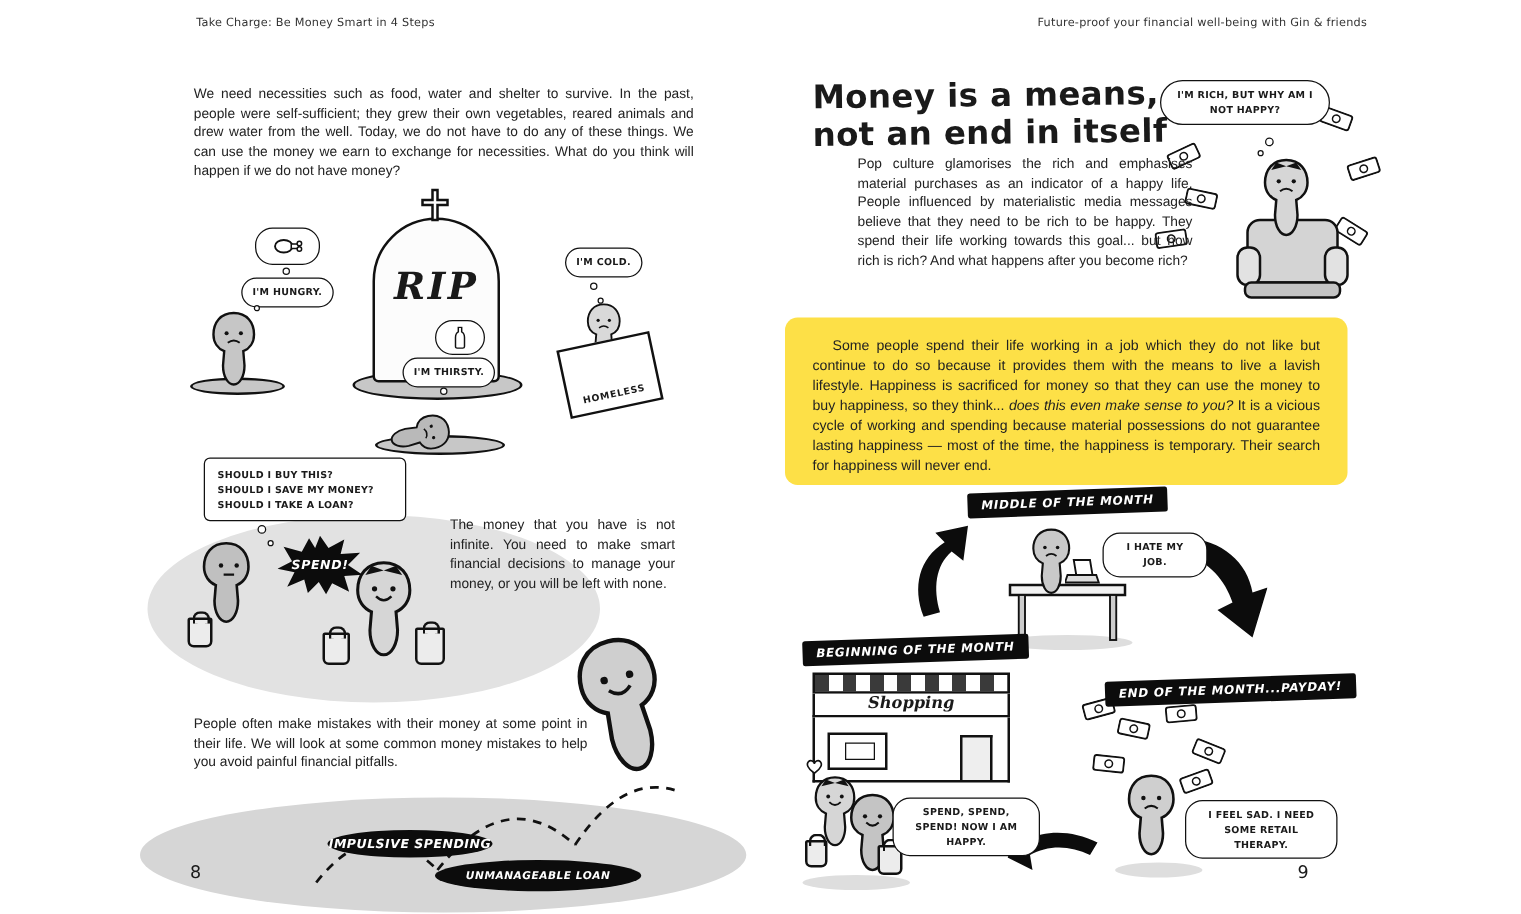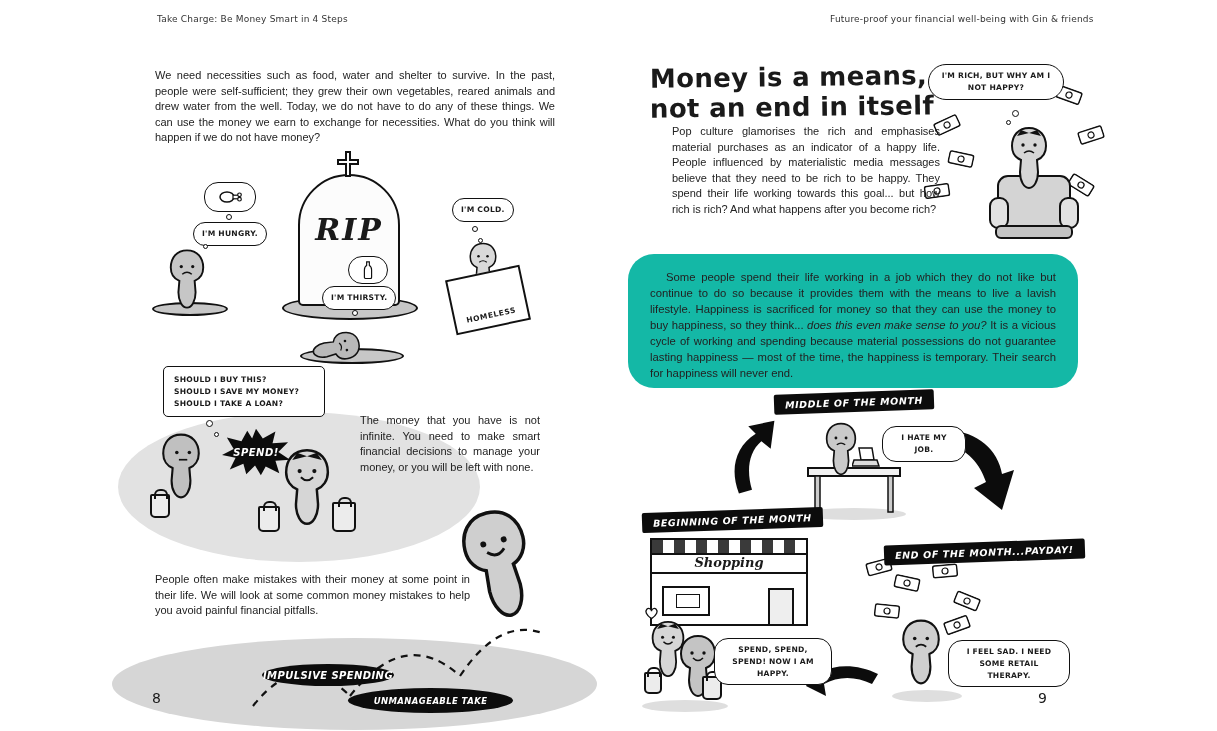--- a/index.html
+++ b/index.html
@@ -15,21 +15,21 @@
   .tb.left{text-align:left}
   .dot{position:absolute;background:#fff;border:1.4px solid #111;border-radius:50%;z-index:7}
   .ribbon{position:absolute;background:#0c0c0c;color:#fff;font:italic bold 9.5px "DejaVu Sans",sans-serif;
           letter-spacing:.6px;padding:5px 11px 4px;border-radius:2px;z-index:8;white-space:nowrap;transform:rotate(-2deg)}
   .pit{position:absolute;background:#0c0c0c;color:#fff;border-radius:50%;display:flex;align-items:center;
        justify-content:center;font:italic bold 8px "DejaVu Sans",sans-serif;letter-spacing:.4px;text-align:center;
        z-index:8;white-space:nowrap}
   .blob{position:absolute;background:#e2e2e2;border-radius:50%;z-index:1}
   .shadow{position:absolute;background:#dedede;border-radius:50%;z-index:2}
   .pagenum{position:absolute;font:14px "DejaVu Sans",sans-serif;z-index:6}
-  .panel{position:absolute;background:#14b8a6;border-radius:26px;z-index:2}
+  .panel{position:absolute;background:#fde047;border-radius:10px;z-index:2}
   .panel p{padding:15px 22px;font-size:11.3px;line-height:1.42;text-align:justify;text-indent:16px;color:#222}
   .grave-stone{position:absolute;background:#fcfcfc;border:2.5px solid #111;border-radius:52px 52px 5px 5px;
                display:flex;align-items:flex-start;justify-content:center;z-index:3}
   .rip{font:italic 900 30px "DejaVu Serif",serif;margin-top:36px;letter-spacing:2px}
   .mound{position:absolute;background:#c7c7c7;border:2px solid #111;border-radius:50%;z-index:2}
   .hbox{position:absolute;background:#fff;border:2px solid #111;z-index:4;display:flex;align-items:flex-end;
         justify-content:center;font:bold 7.5px "DejaVu Sans",sans-serif;letter-spacing:.6px;padding-bottom:6px}
   .char{position:absolute;z-index:5}
   .icon{position:absolute;z-index:5}
   .arrow{position:absolute;z-index:4}
@@ -164,28 +164,28 @@
   </svg>
   <svg class="char" style="left:460px;top:508px;width:78px;height:112px;transform:rotate(-14deg)" viewBox="0 0 44 64">
     <path d="M22 2 C33 2 39 10 39 20 C39 27 35 32 30 34 L31 46 C31 55 27 62 22 62 C17 62 13 55 13 46 L14 34 C9 32 5 27 5 20 C5 10 11 2 22 2 Z" fill="#cfcfcf" stroke="#111" stroke-width="2"></path>
     <circle cx="16" cy="19" r="1.7" fill="#111"></circle>
       <circle cx="28" cy="19" r="1.7" fill="#111"></circle>
     <path d="M17 24 Q22 29 27 24" fill="none" stroke="#111" stroke-width="1.6"></path>
   </svg>
 
   <div class="blob" style="left:112px;top:638px;width:485px;height:92px;background:#d6d6d6"></div>
   <div class="pit" style="left:262px;top:664px;width:132px;height:22px;font-size:10px">IMPULSIVE SPENDING</div>
-  <div class="pit" style="left:348px;top:688px;width:165px;height:25px;font-size:8.5px">UNMANAGEABLE TAKE</div>
+  <div class="pit" style="left:348px;top:688px;width:165px;height:25px;font-size:8.5px">UNMANAGEABLE LOAN</div>
 
   <div class="pagenum" style="left:152px;top:690px">8</div>
 
   <div class="hand-title" style="left:650px;top:62px">Money is a means,</div>
   <div class="hand-title" style="left:650px;top:92px">not an end in itself</div>
 
-  <p class="para" style="left:672px;top:124px;width:268px">Pop culture glamorises the rich and emphasises material purchases as an indicator of a happy life. People influenced by materialistic media messages believe that they need to be rich to be happy. They spend their life working towards this goal... but how rich is rich? And what happens after you become rich?</p>
+  <p class="para" style="left:686px;top:124px;width:268px">Pop culture glamorises the rich and emphasises material purchases as an indicator of a happy life. People influenced by materialistic media messages believe that they need to be rich to be happy. They spend their life working towards this goal... but how rich is rich? And what happens after you become rich?</p>
 
   <div class="tb" style="left:928px;top:64px;width:136px;border-radius:18px">I'M RICH, BUT WHY AM I NOT HAPPY?</div>
   <div class="dot" style="left:1012px;top:110px;width:7px;height:7px"></div>
   <div class="dot" style="left:1006px;top:120px;width:5px;height:5px"></div>
 
   <svg class="bill" style="left:934px;top:118px;transform:rotate(-25deg)" viewBox="0 0 26 14">
       <rect x="1" y="1" width="24" height="12" rx="2" fill="#fff" stroke="#111" stroke-width="1.5"></rect>
       <circle cx="13" cy="7" r="3" fill="none" stroke="#111" stroke-width="1.2"></circle>
     </svg>
   <svg class="bill" style="left:948px;top:152px;transform:rotate(12deg)" viewBox="0 0 26 14">

